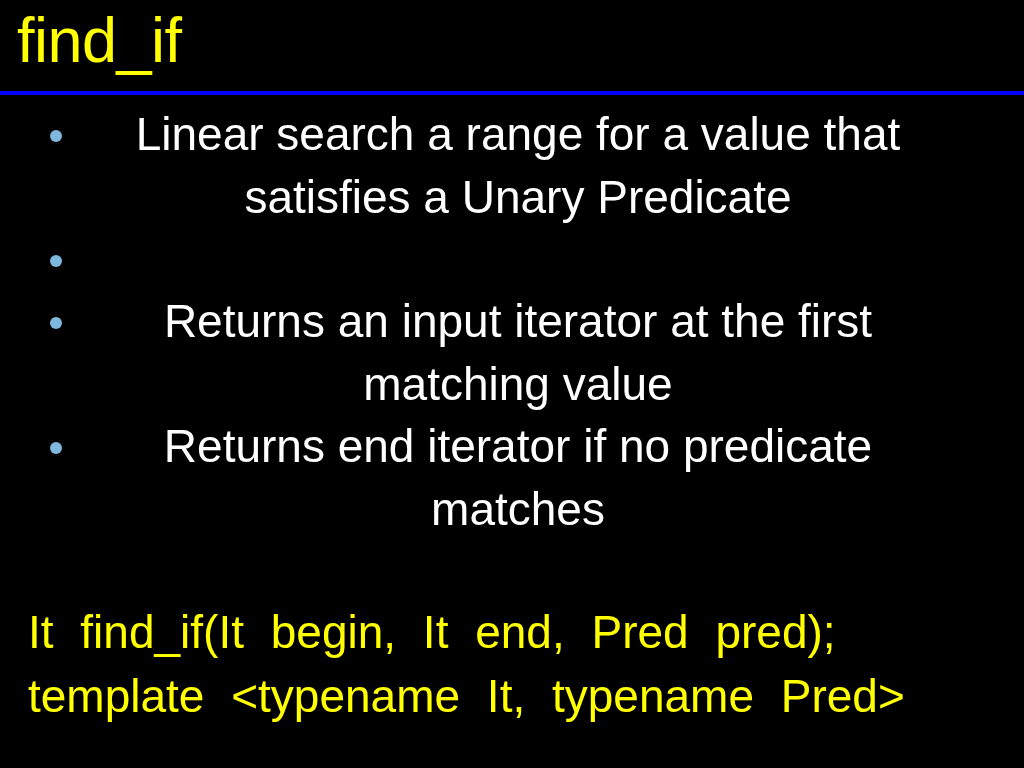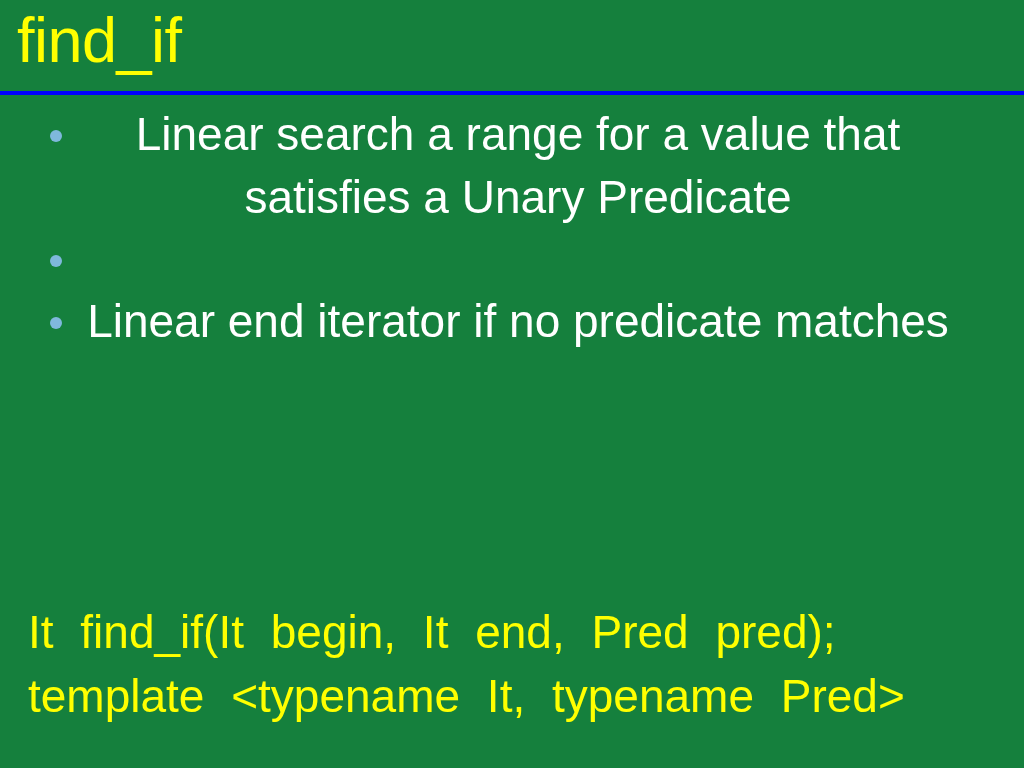--- a/index.html
+++ b/index.html
@@ -11,21 +11,21 @@
     width: 1024px;
     height: 768px;
     overflow: hidden;
     font-family: "Liberation Sans", sans-serif;
   }
 
   #slide {
     position: relative;
     width: 1024px;
     height: 768px;
-    background: #15803d;
+    background: #000000;
     overflow: hidden;
   }
 
   
   #title-area {
     position: absolute;
     left: 0;
     top: 0;
     width: 1024px;
     height: 92px;
@@ -114,24 +114,28 @@
 
     <div class="bullet-item">
       <span class="bullet-marker"></span>
       <span class="bullet-text">Linear search a range for a value that satisfies a Unary Predicate</span>
     </div>
 
     <div class="bullet-item">
       <span class="bullet-marker"></span>
     </div>
 
+    <div class="bullet-item">
+      <span class="bullet-marker"></span>
+      <span class="bullet-text">Returns an input iterator at the first matching value</span>
+    </div>
 
     <div class="bullet-item">
       <span class="bullet-marker"></span>
-      <span class="bullet-text">Linear end iterator if no predicate matches</span>
+      <span class="bullet-text">Returns end iterator if no predicate matches</span>
     </div>
 
   </div>
 
   <div id="code-block">
     <span class="code-line">It find_if(It begin, It end, Pred pred);</span>
     <span class="code-line">template &lt;typename It, typename Pred&gt;</span>
   </div>
 
 </div>

